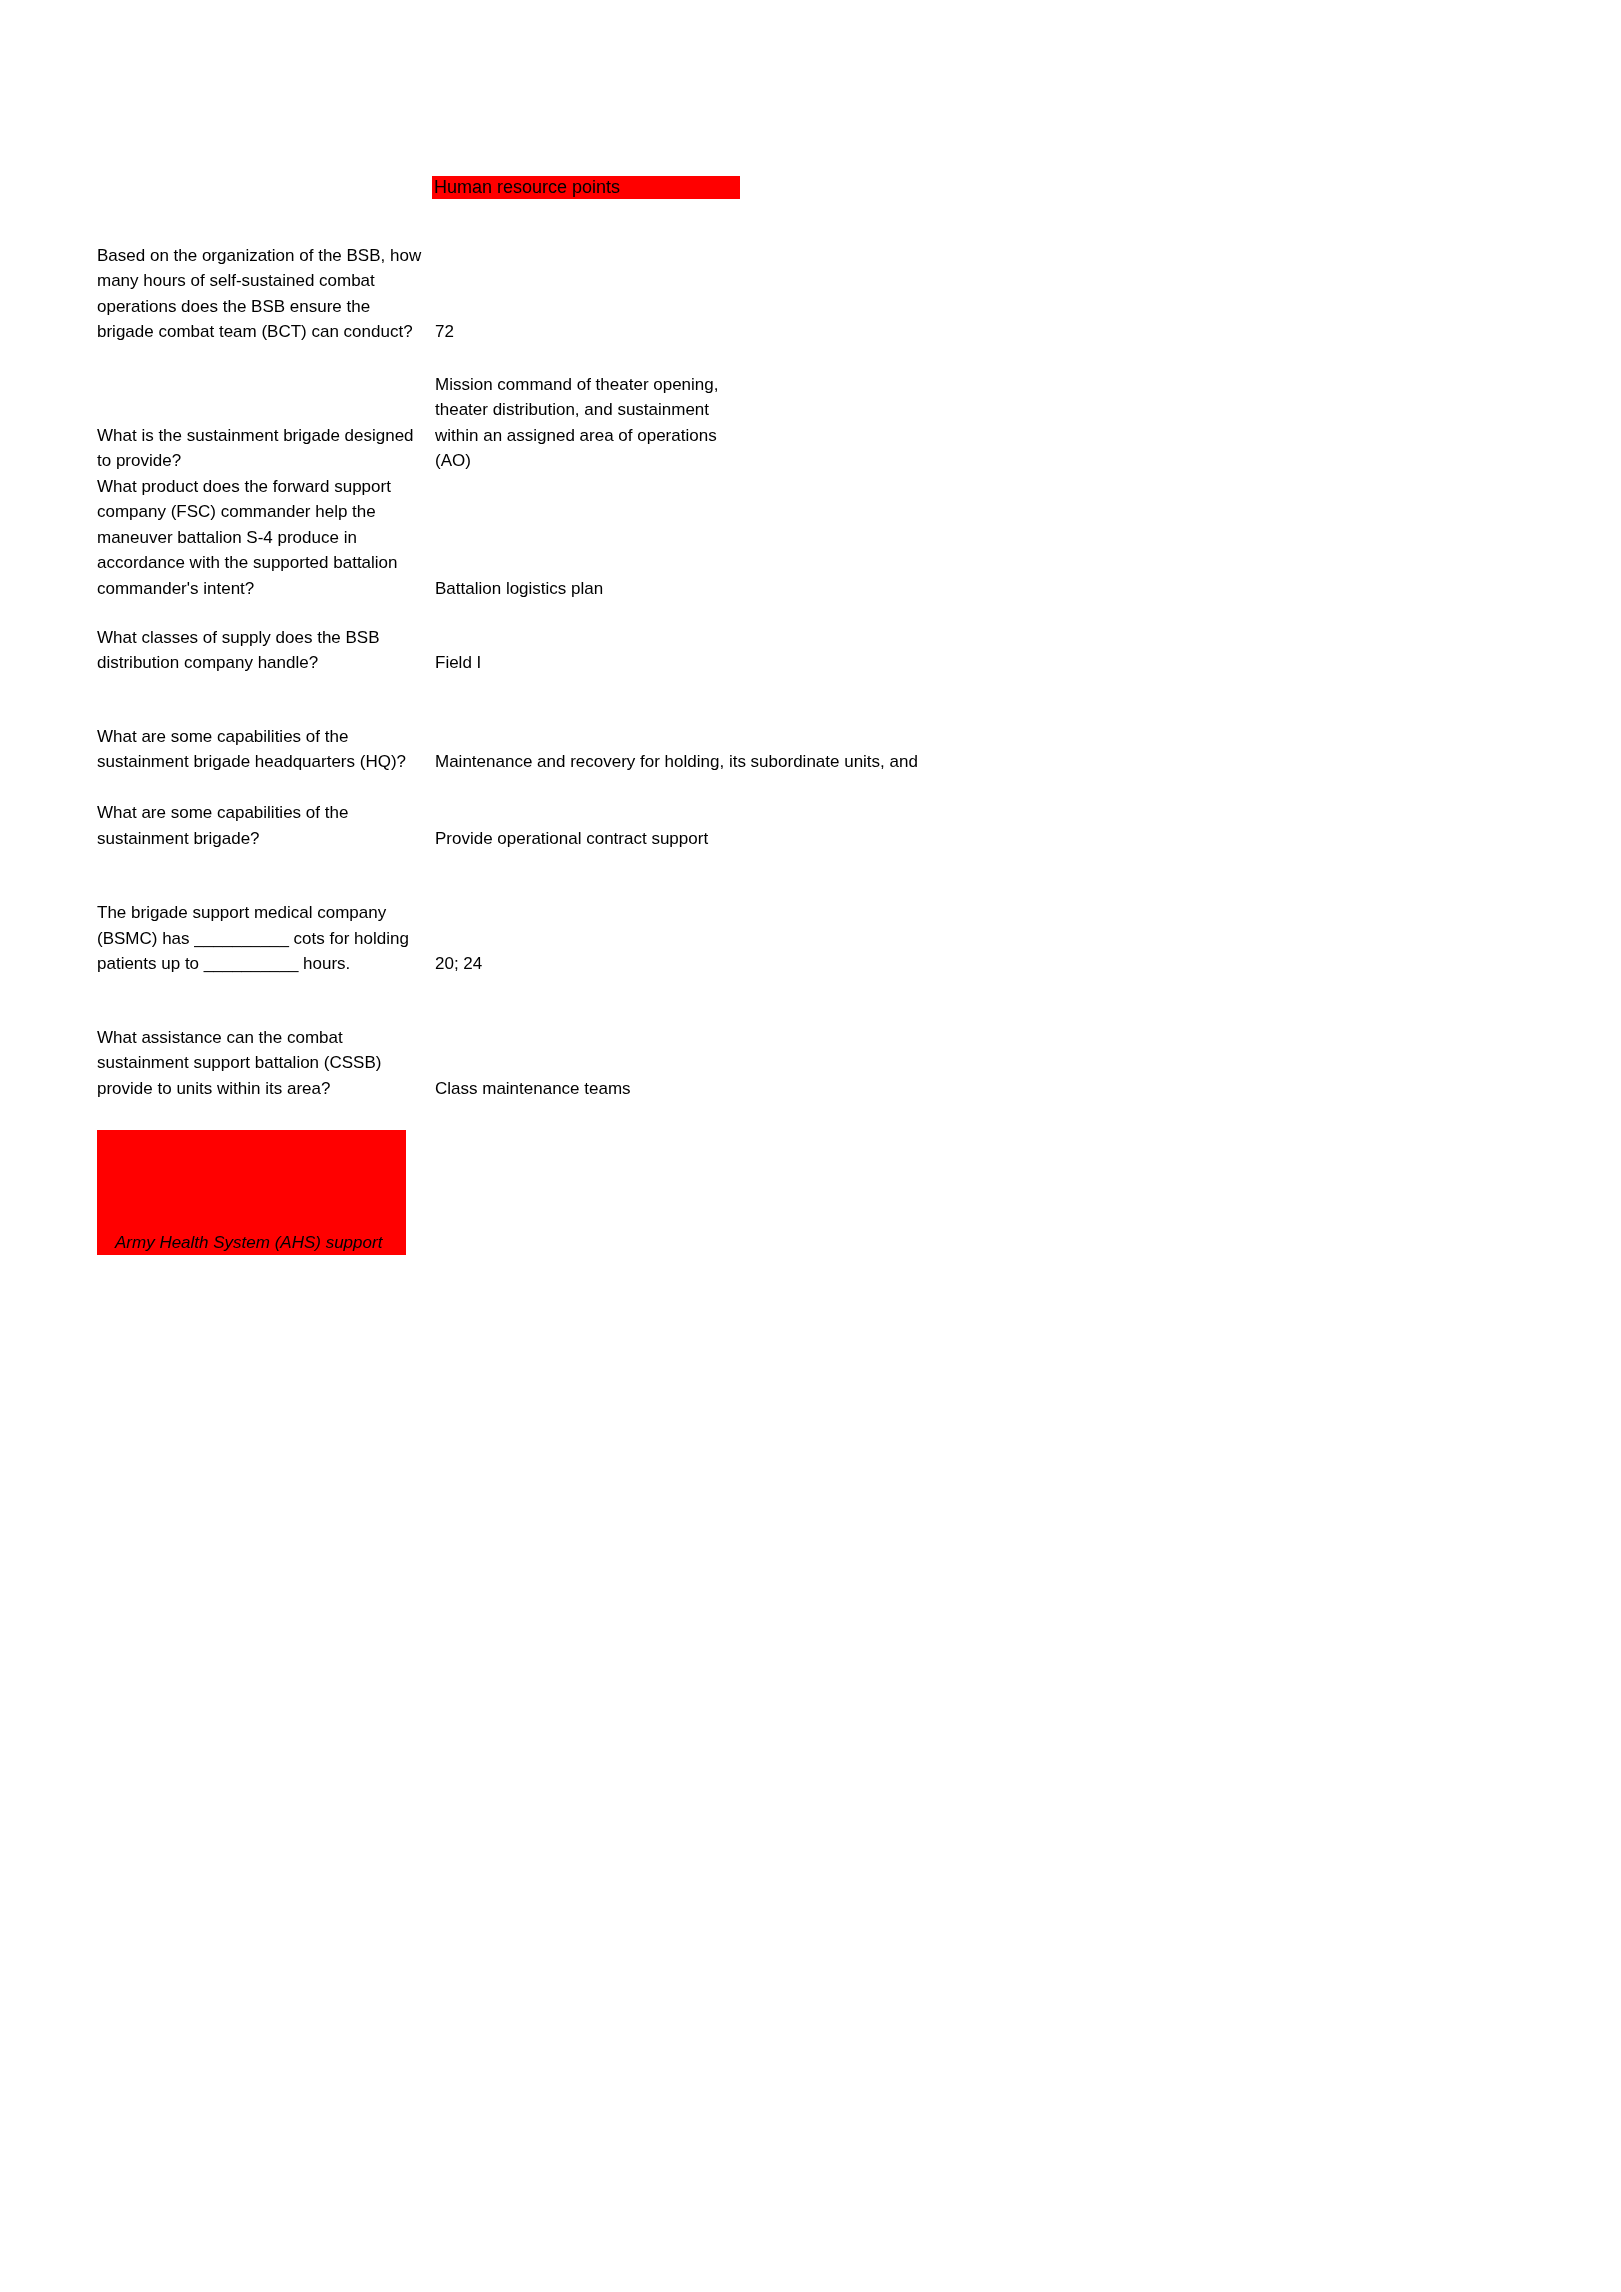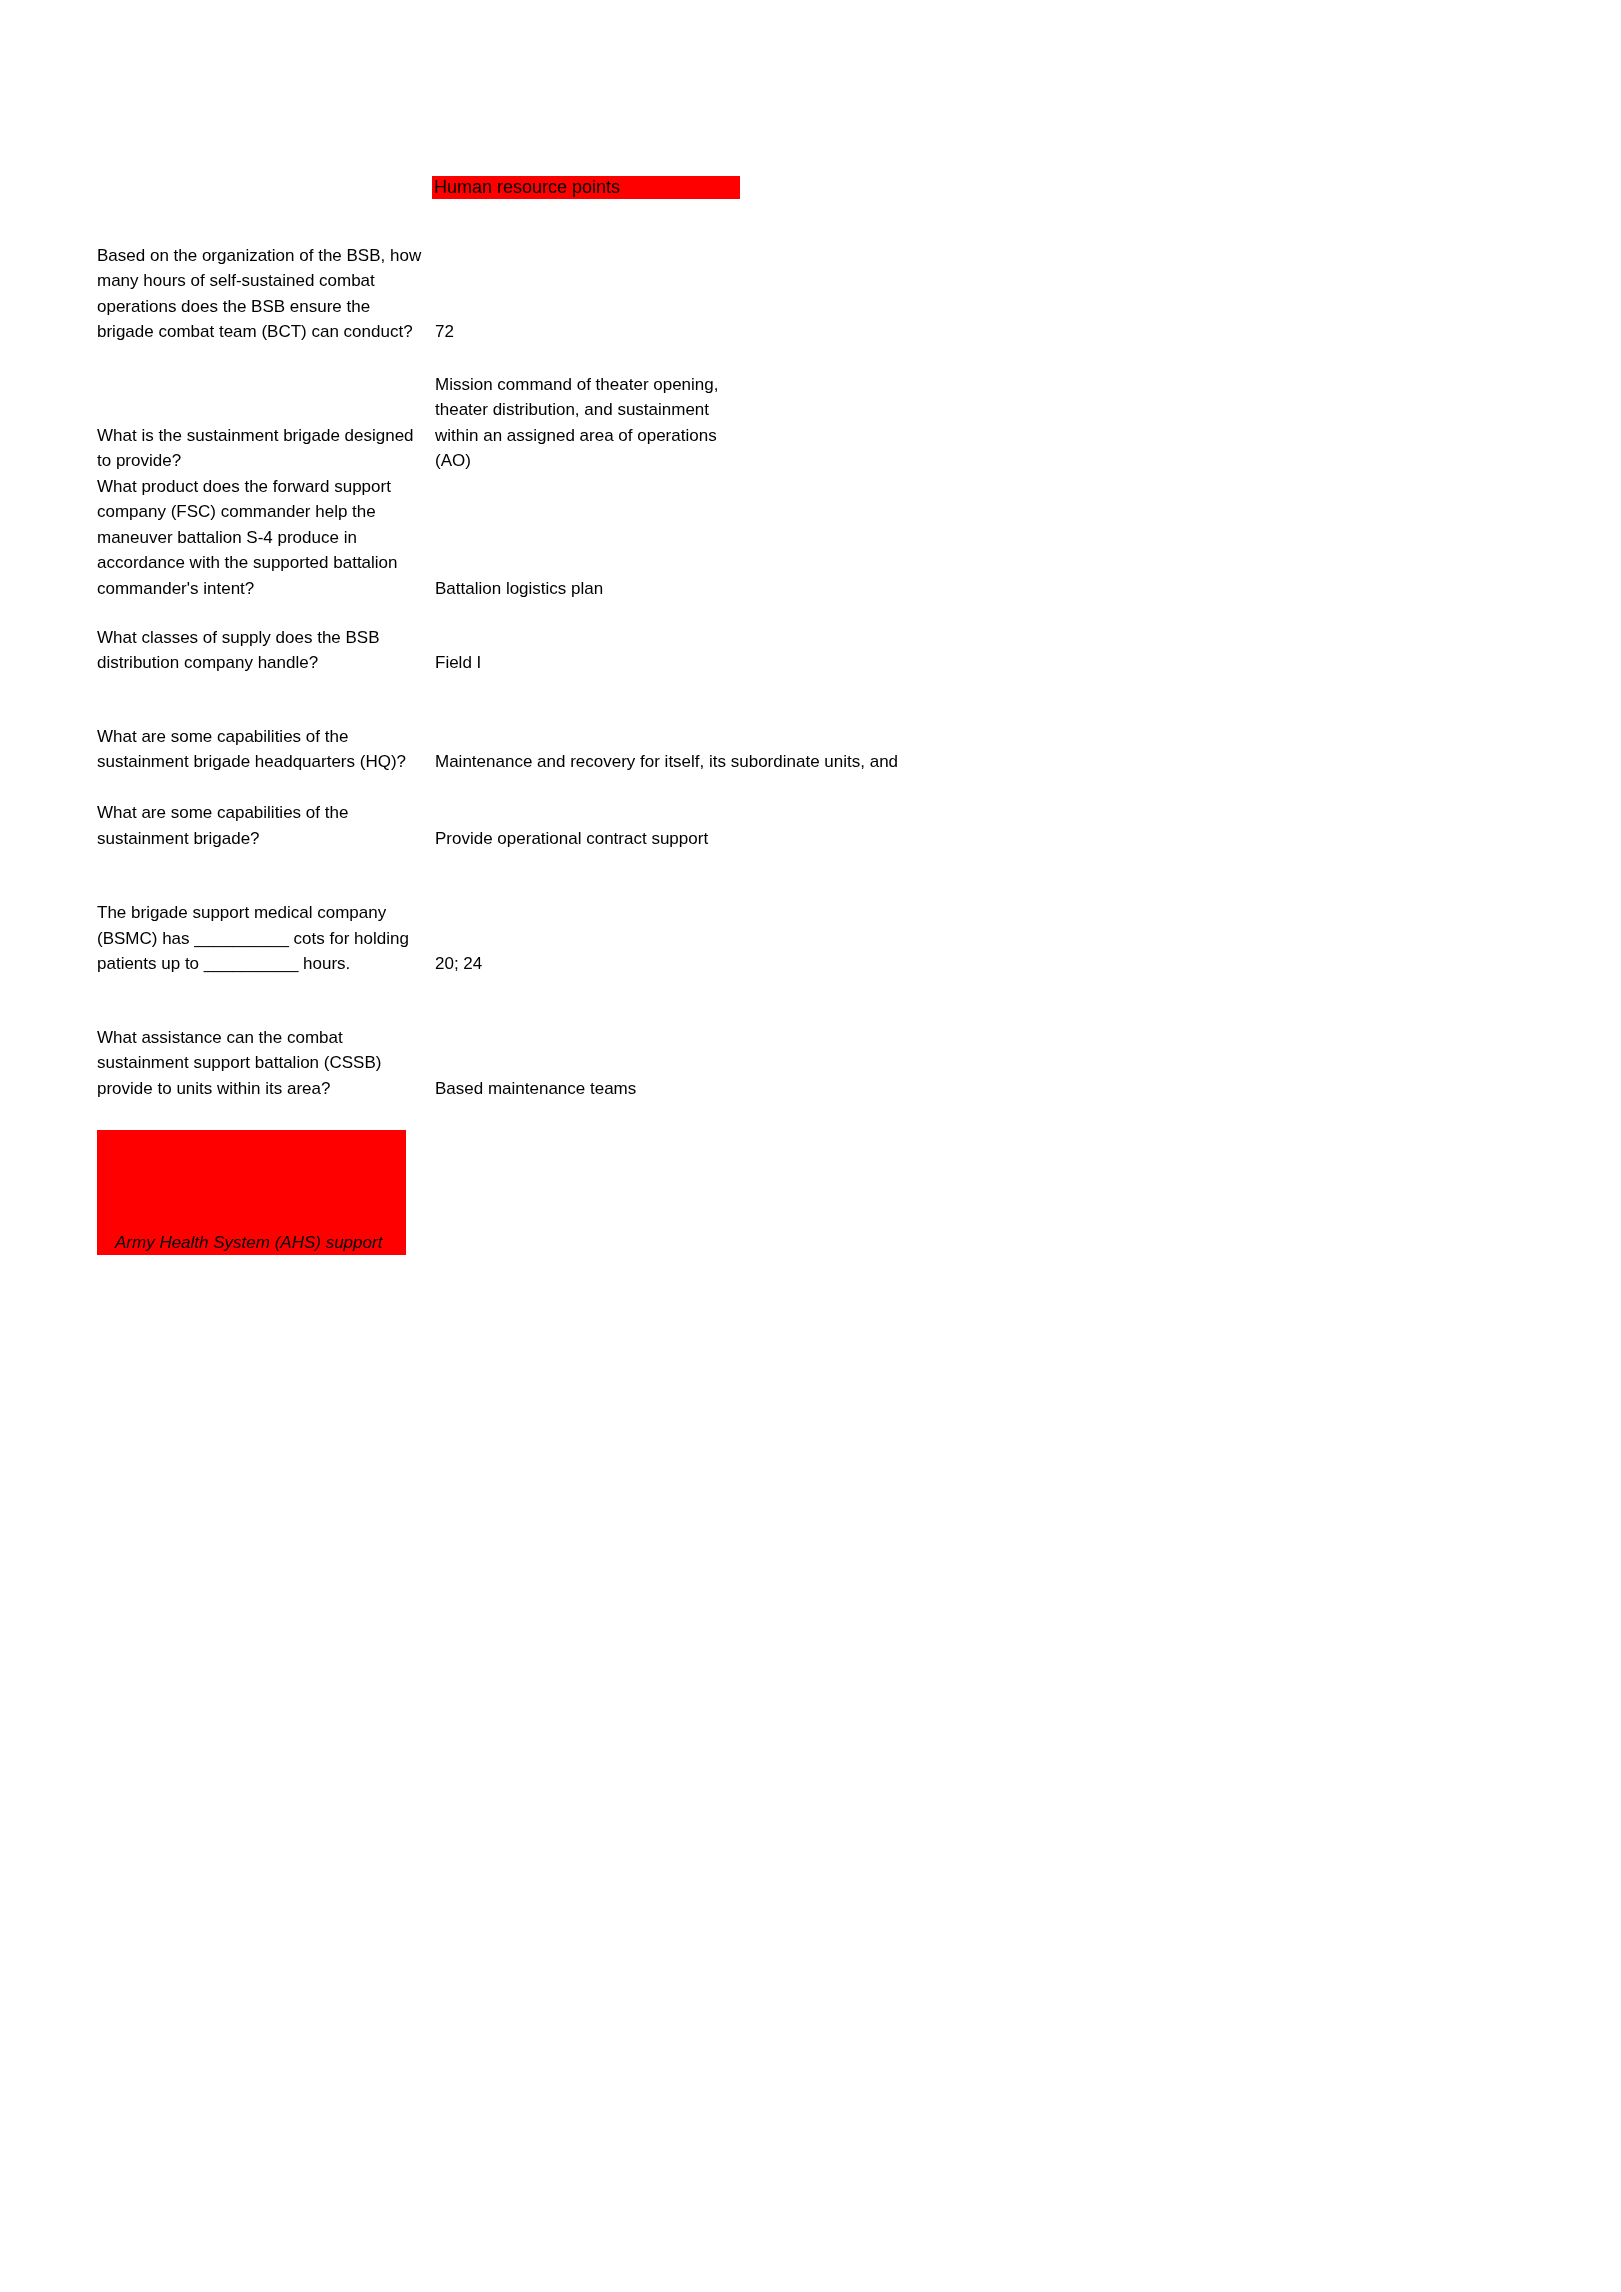--- a/index.html
+++ b/index.html
@@ -93,36 +93,36 @@
     <div class="a">Battalion logistics plan</div>
   </div>
 
   <div class="qa-row r4">
     <div class="q">What classes of supply does the BSB distribution company handle?</div>
     <div class="a">Field I</div>
   </div>
 
   <div class="qa-row r5">
     <div class="q">What are some capabilities of the sustainment brigade headquarters (HQ)?</div>
-    <div class="a a-wide">Maintenance and recovery for itself, its subordinate units, and</div>
+    <div class="a a-wide">Maintenance and recovery for holding, its subordinate units, and</div>
   </div>
 
   <div class="qa-row r6">
     <div class="q">What are some capabilities of the sustainment brigade?</div>
     <div class="a">Provide operational contract support</div>
   </div>
 
   <div class="qa-row r7">
     <div class="q">The brigade support medical company (BSMC) has __________ cots for holding patients up to __________ hours.</div>
     <div class="a">20; 24</div>
   </div>
 
   <div class="qa-row r8">
     <div class="q">What assistance can the combat sustainment support battalion (CSSB) provide to units within its area?</div>
-    <div class="a">Based maintenance teams</div>
+    <div class="a">Class maintenance teams</div>
   </div>
 
   <div class="qa-row r9">
     <div class="a a-block">
       <span>Army Health System (AHS) support</span>
     </div>
   </div>
 
 </div>
 

